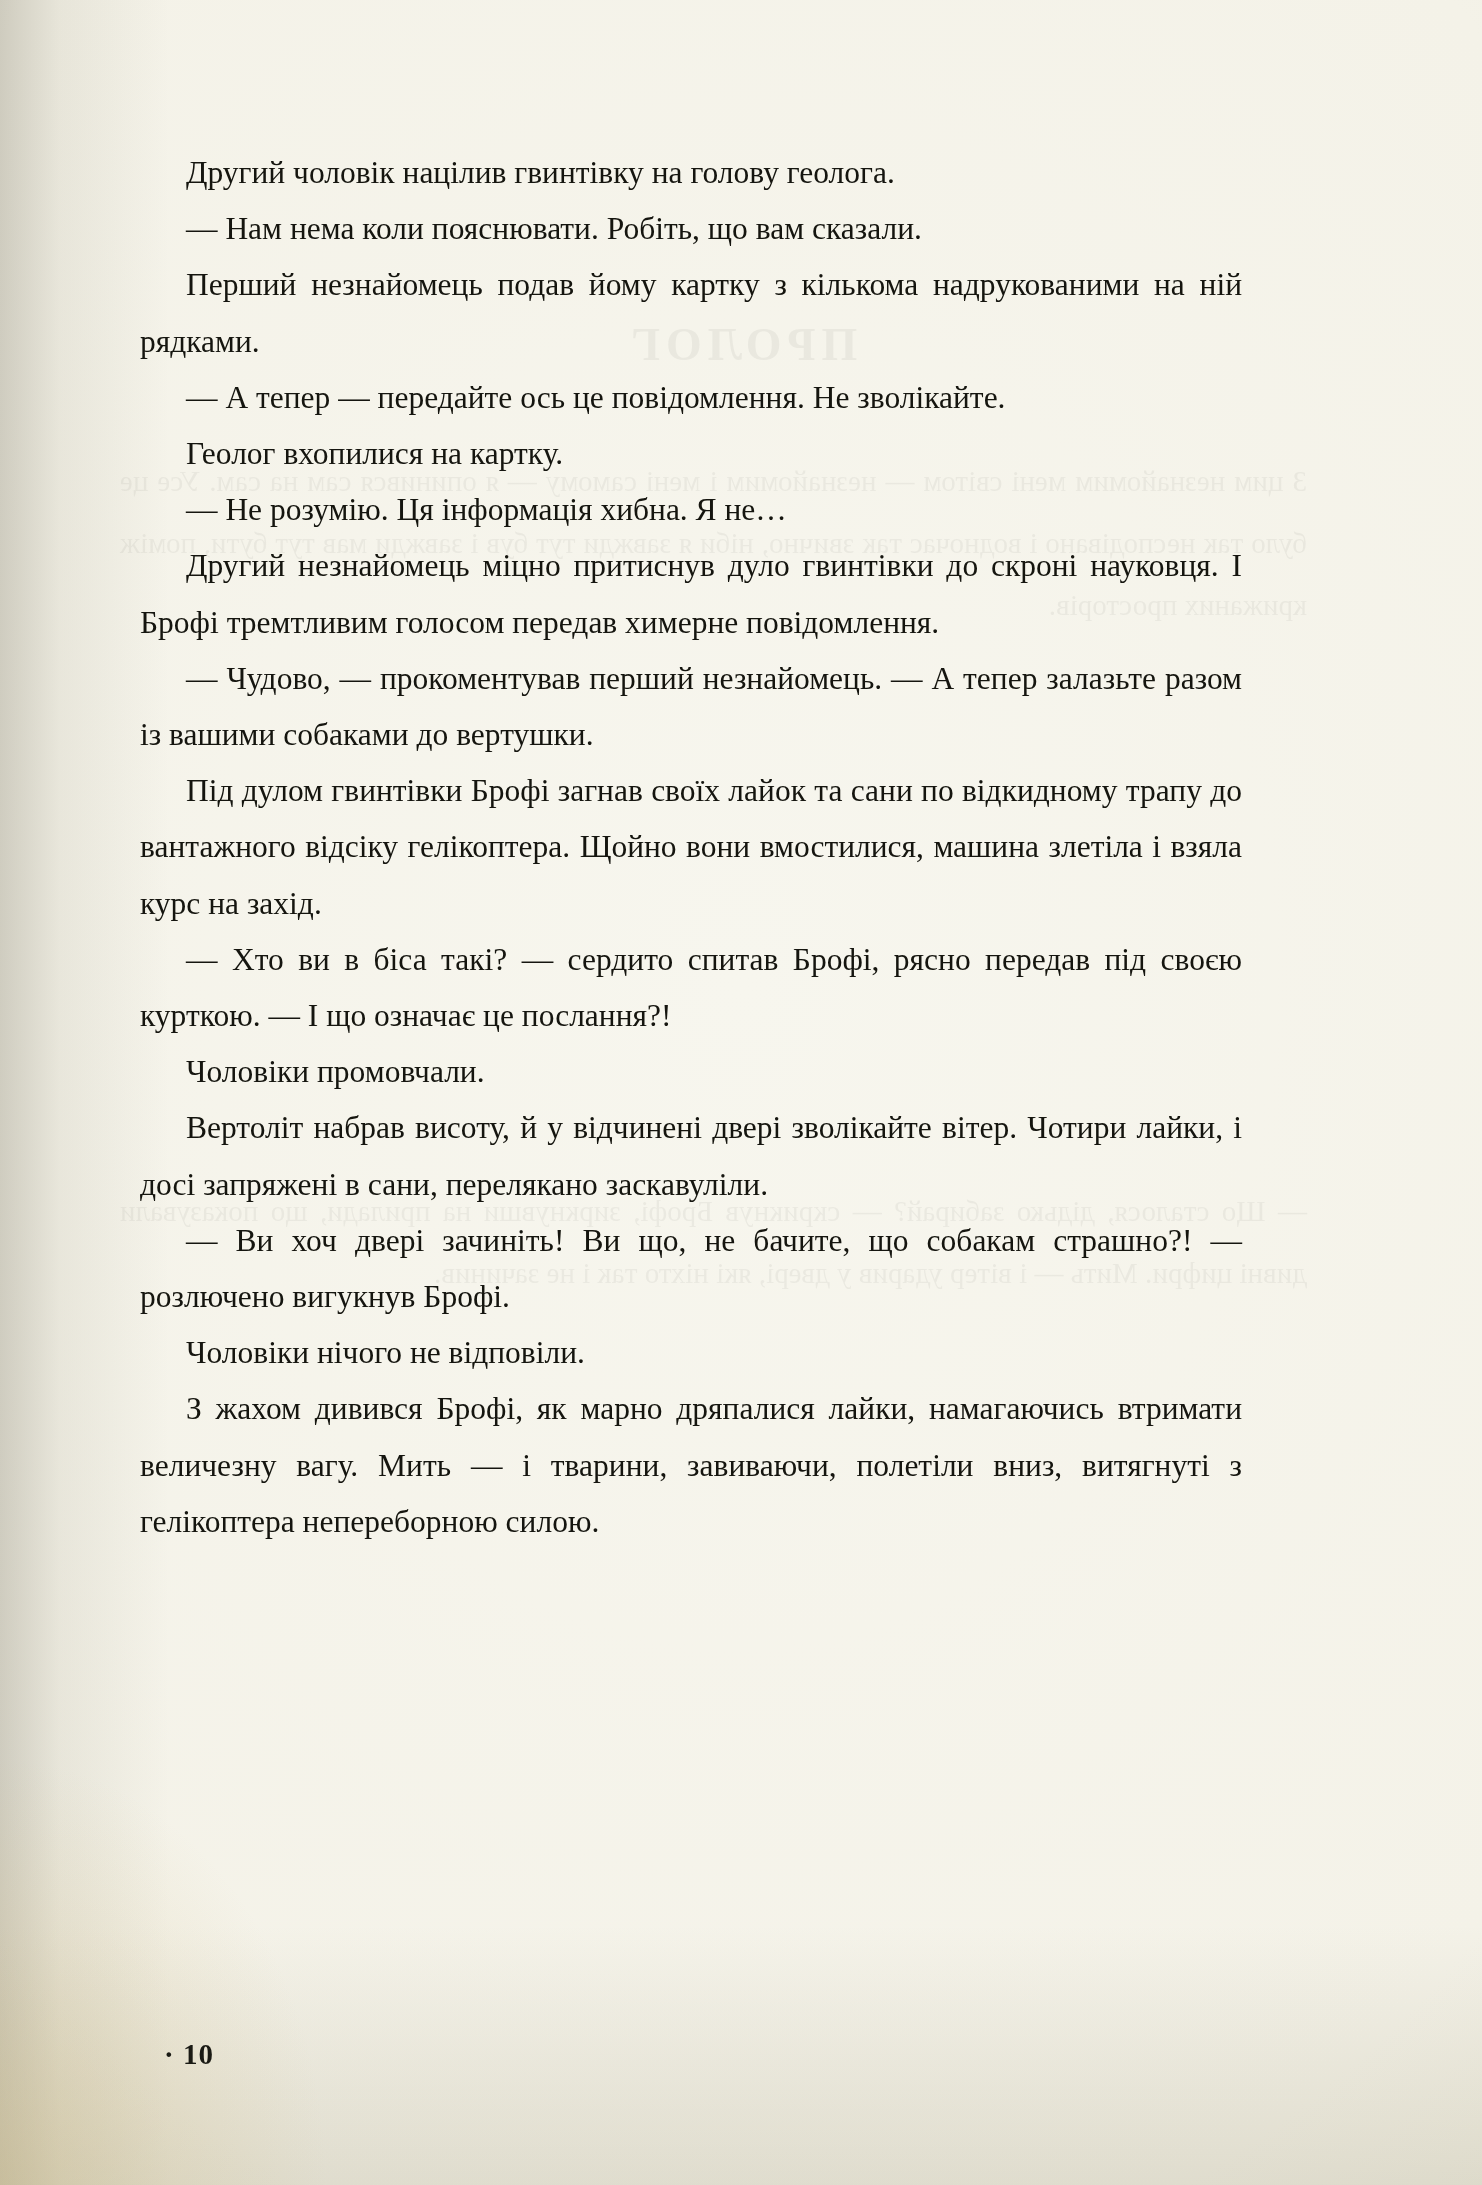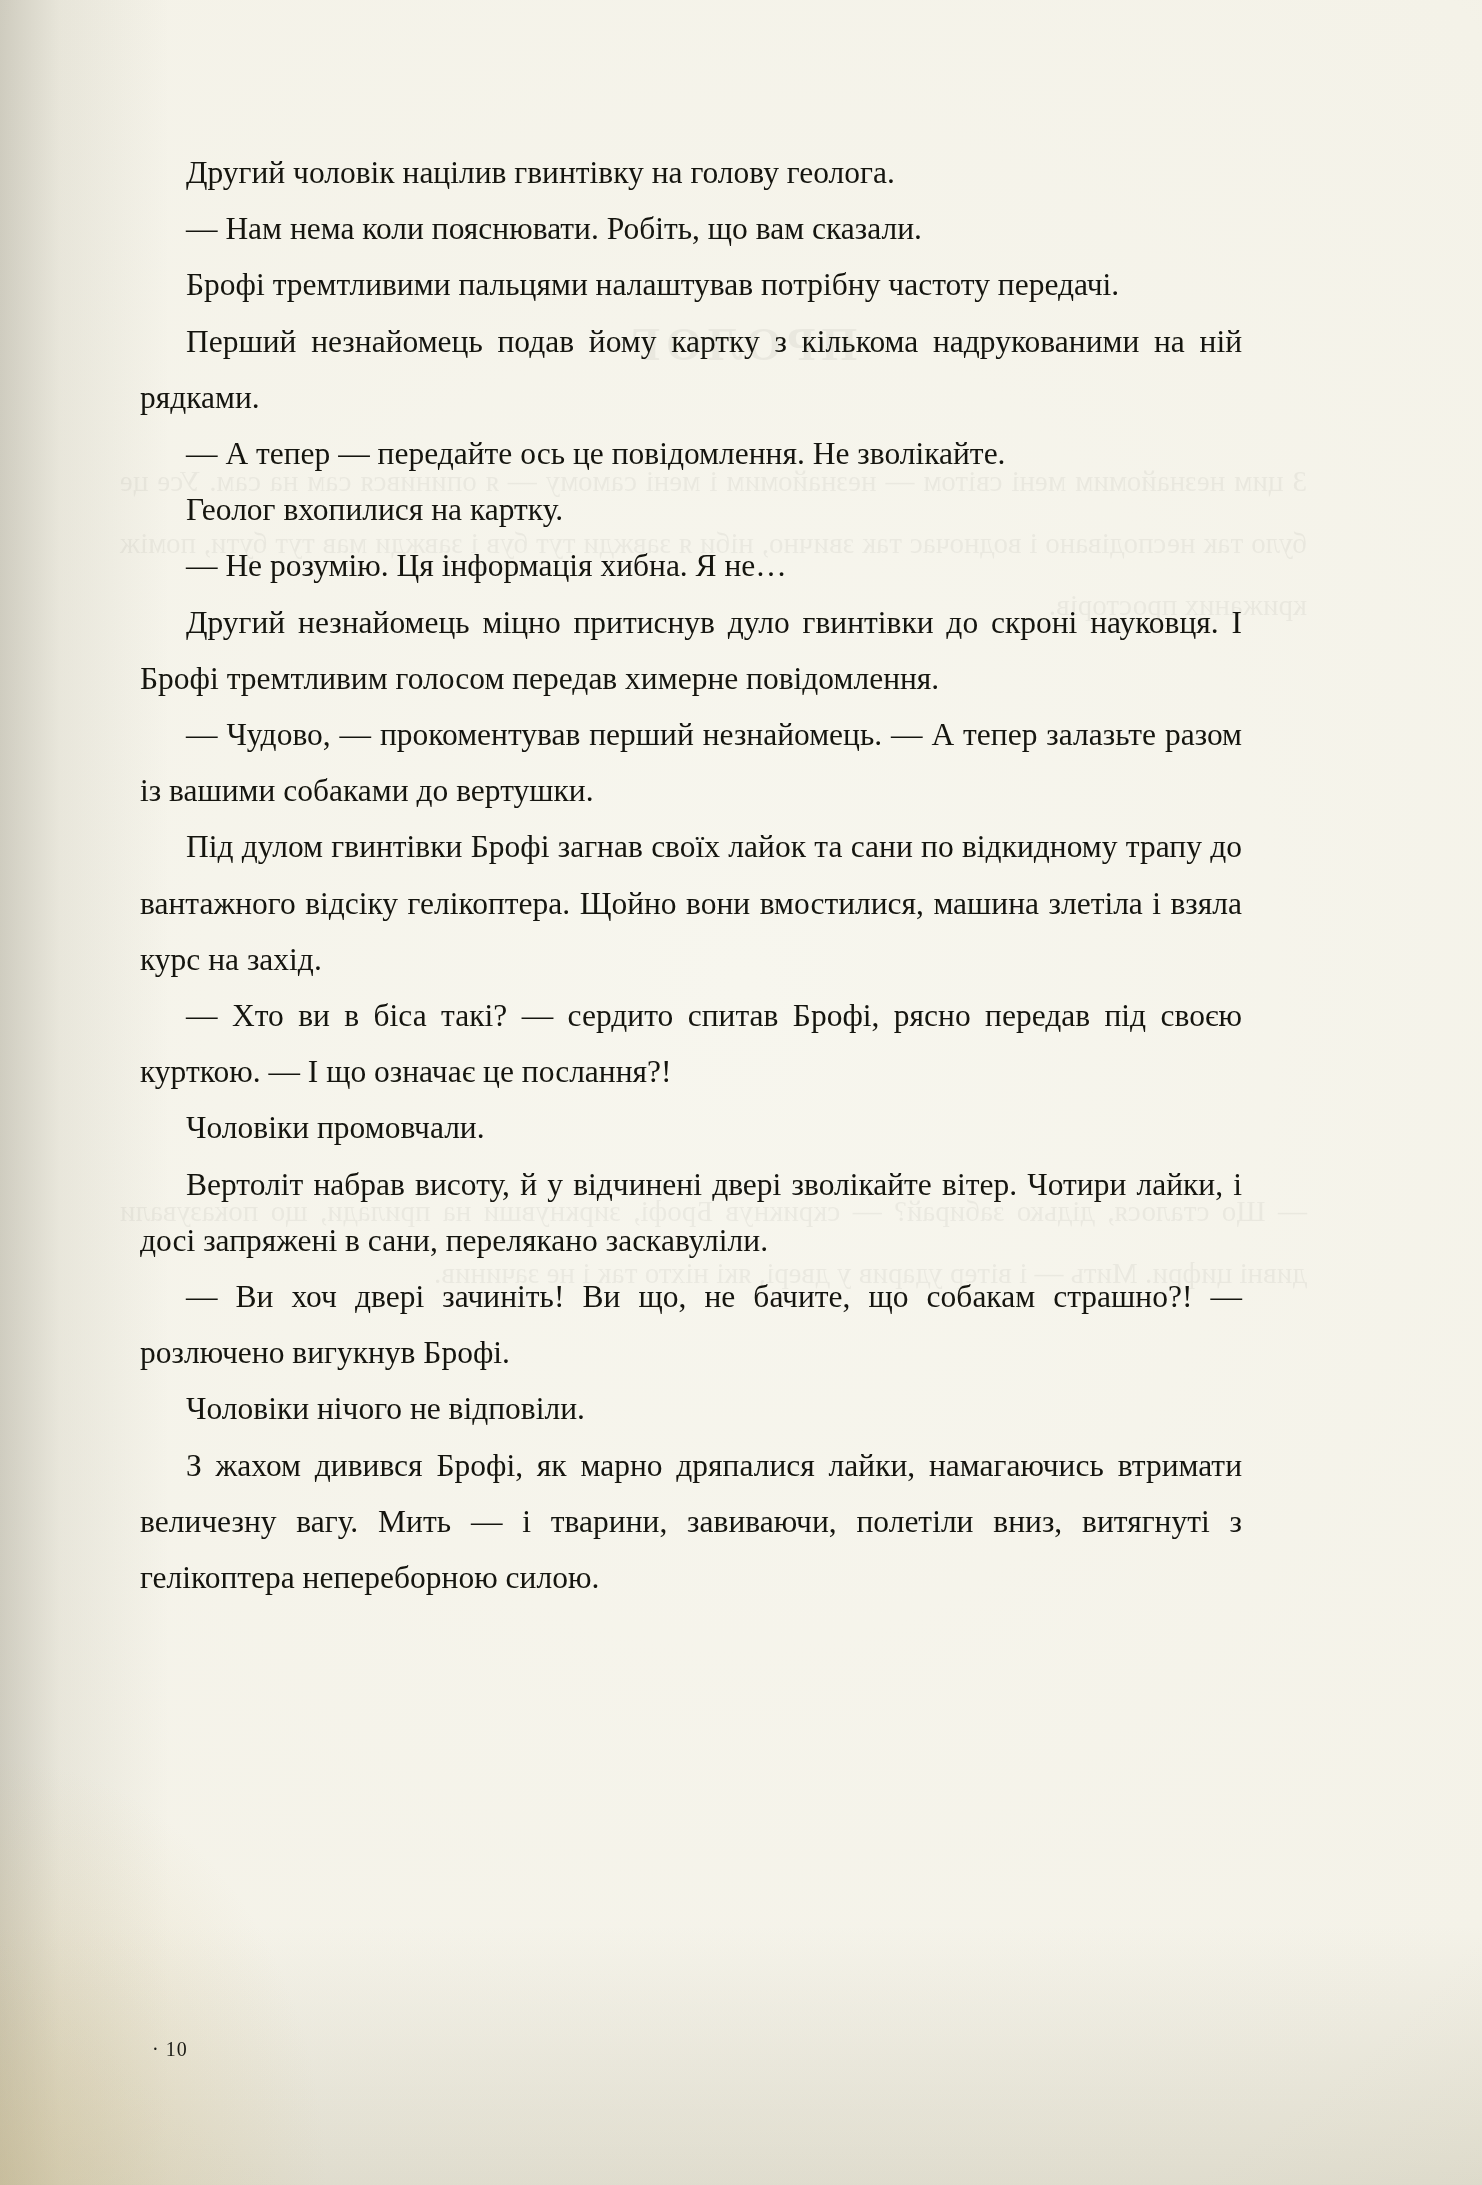--- a/index.html
+++ b/index.html
@@ -100,46 +100,46 @@
   .text-block p {
     margin: 0;
     text-indent: 46px;
   }
   .text-block p.dialogue {
     text-indent: 46px;
   }
 
   .folio {
     position: absolute;
-    left: 152px;
+    left: 164px;
     top: 2038px;
-    font-size: 20px;
+    font-size: 29px;
     color: #1a1a14;
     letter-spacing: 1px;
+    font-weight: bold;
   }
 </style>
 </head>
 <body>
 
 <div class="page">
 
   <div class="showthrough">
     <div class="st-title">ПРОЛОГ</div>
     <div class="st-body">З цим незнайомим мені світом — незнайомим і мені самому — я опинився сам на сам. Усе це було так несподівано і водночас так звично, ніби я завжди тут був і завжди мав тут бути, поміж крижаних просторів.</div>
     <div class="st-body2">— Що сталося, дідько забирай? — скрикнув Брофі, зиркнувши на прилади, що показували дивні цифри. Мить — і вітер ударив у двері, які ніхто так і не зачинив.</div>
   </div>
 
   <div class="gutter-shadow"></div>
   <div class="bottom-shadow"></div>
   <div class="corner-warm"></div>
 
   <div class="text-block">
     <p>Другий чоловік націлив гвинтівку на голову геолога.</p>
     <p class="dialogue">— Нам нема коли пояснювати. Робіть, що вам сказали.</p>
-    <p>Брофі тремтливими пальцями налаштував потрібну частоту передачі.</p>
     <p>Перший незнайомець подав йому картку з кількома надрукованими на ній рядками.</p>
     <p class="dialogue">— А тепер — передайте ось це повідомлення. Не зволікайте.</p>
     <p>Геолог вхопилися на картку.</p>
     <p class="dialogue">— Не розумію. Ця інформація хибна. Я не…</p>
     <p>Другий незнайомець міцно притиснув дуло гвинтівки до скроні науковця. І Брофі тремтливим голосом передав химерне повідомлення.</p>
     <p class="dialogue">— Чудово, — прокоментував перший незнайомець. — А тепер залазьте разом із вашими собаками до вертушки.</p>
     <p>Під дулом гвинтівки Брофі загнав своїх лайок та сани по відкидному трапу до вантажного відсіку гелікоптера. Щойно вони вмостилися, машина злетіла і взяла курс на захід.</p>
     <p class="dialogue">— Хто ви в біса такі? — сердито спитав Брофі, рясно передав під своєю курткою. — І що означає це послання?!</p>
     <p>Чоловіки промовчали.</p>
     <p>Вертоліт набрав висоту, й у відчинені двері зволікайте вітер. Чотири лайки, і досі запряжені в сани, перелякано заскавуліли.</p>

